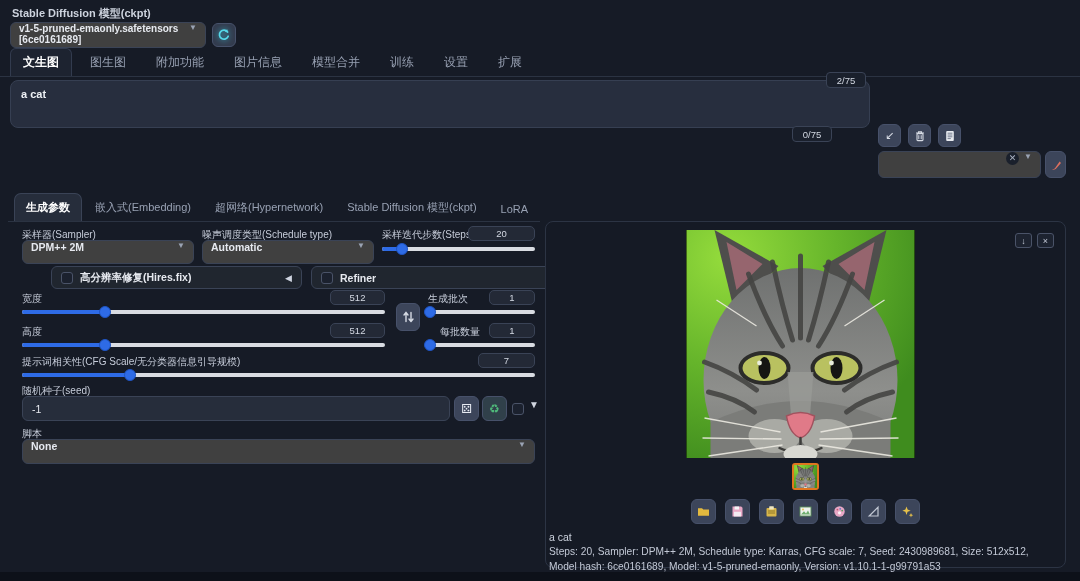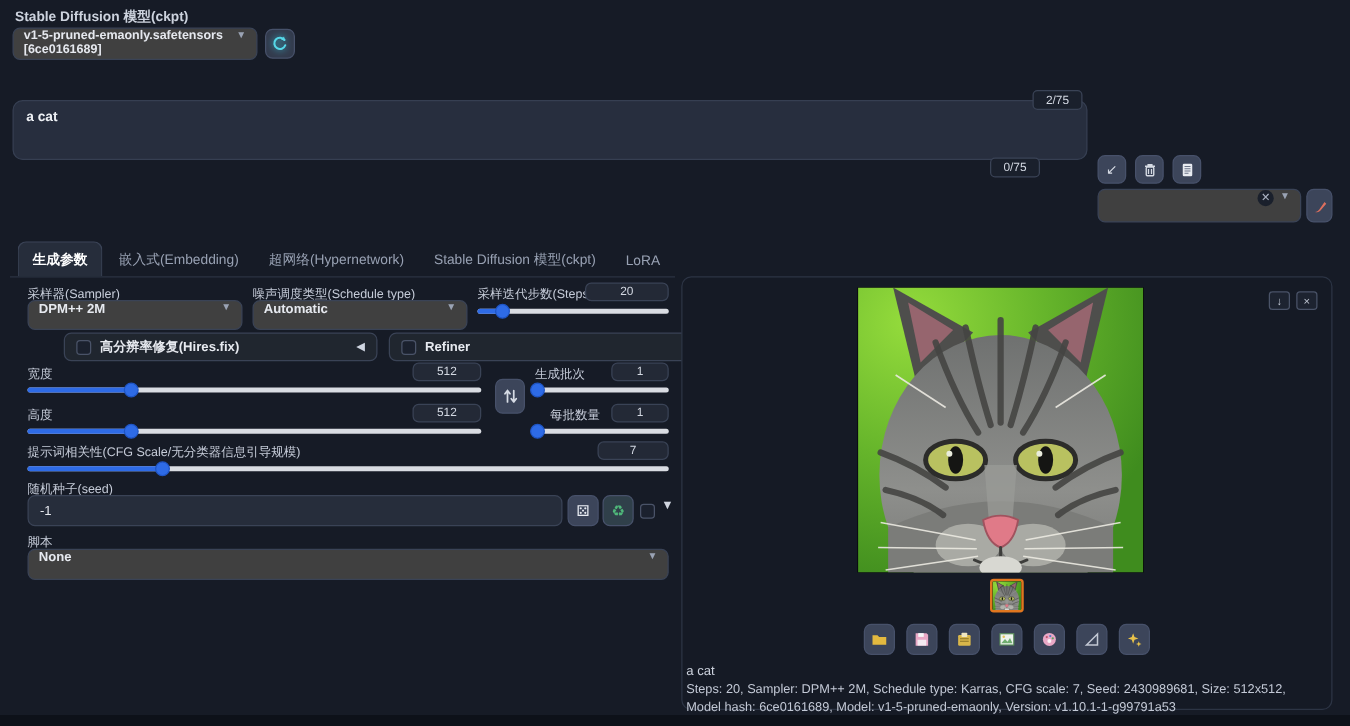--- a/index.html
+++ b/index.html
@@ -174,20 +174,30 @@
     <span>v1-5-pruned-emaonly.safetensors [6ce0161689]</span>
     <span class="arrow">▼</span>
   </div>
   <div class="icon-btn refresh-btn">
     <svg width="14" height="14" viewBox="0 0 14 14">
       <path d="M11.2 8.2 A4.5 4.5 0 1 1 10.6 4" stroke="#56d8e8" stroke-width="1.7" fill="none" stroke-linecap="round"></path>
       <path d="M10.2 1.2 L11 4.4 L7.8 3.8 Z" fill="#56d8e8"></path>
     </svg>
   </div>
 
+  <div class="main-tabs">
+    <div class="mtab active">文生图</div>
+    <div class="mtab">图生图</div>
+    <div class="mtab">附加功能</div>
+    <div class="mtab">图片信息</div>
+    <div class="mtab">模型合并</div>
+    <div class="mtab">训练</div>
+    <div class="mtab">设置</div>
+    <div class="mtab">扩展</div>
+  </div>
 
   <div class="counter" style="left:826px; top:72px;">2/75</div>
   <div class="prompt-box">
     <textarea style="">a cat</textarea>
   </div>
 
   <div class="counter" style="left:792px; top:126px;">0/75</div>
 
   <div class="tool-row">
     <div class="icon-btn">

